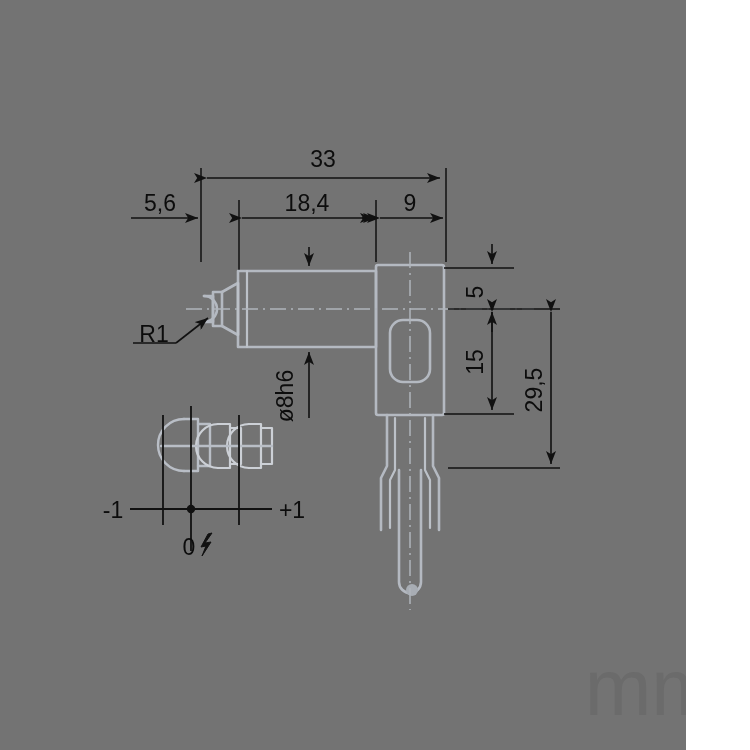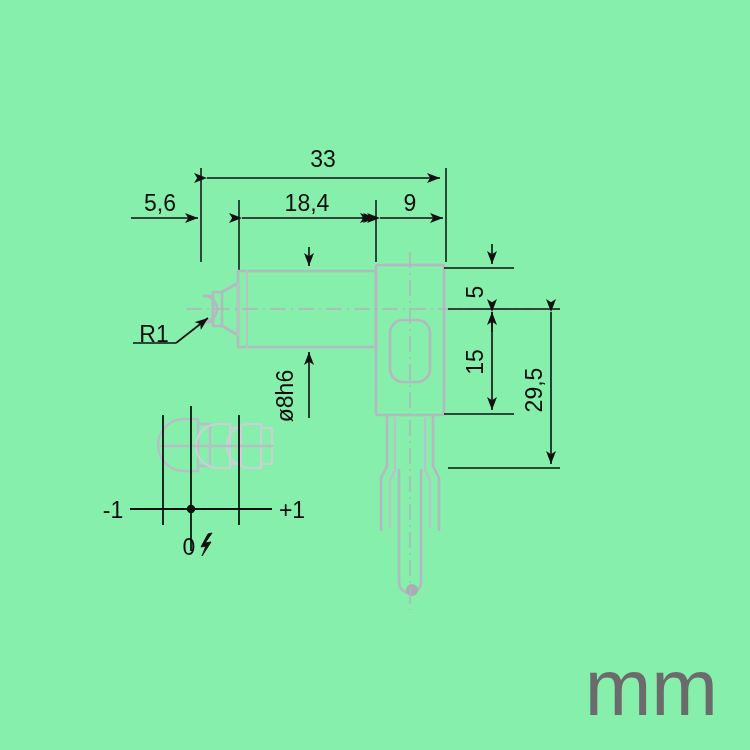--- a/index.html
+++ b/index.html
@@ -5,23 +5,23 @@
   html, body {
     margin: 0;
     padding: 0;
     background: #ffffff;
   }
   body {
     font-family: "Liberation Sans", sans-serif;
   }
   #drawing-page {
     position: relative;
-    width: 750px;
+    width: 686px;
     height: 750px;
-    background: #86efac;
+    background: #737373;
     overflow: hidden;
   }
   #drawing-svg {
     position: absolute;
     top: 0;
     left: 0;
     width: 750px;
     height: 750px;
     display: block;
   }

